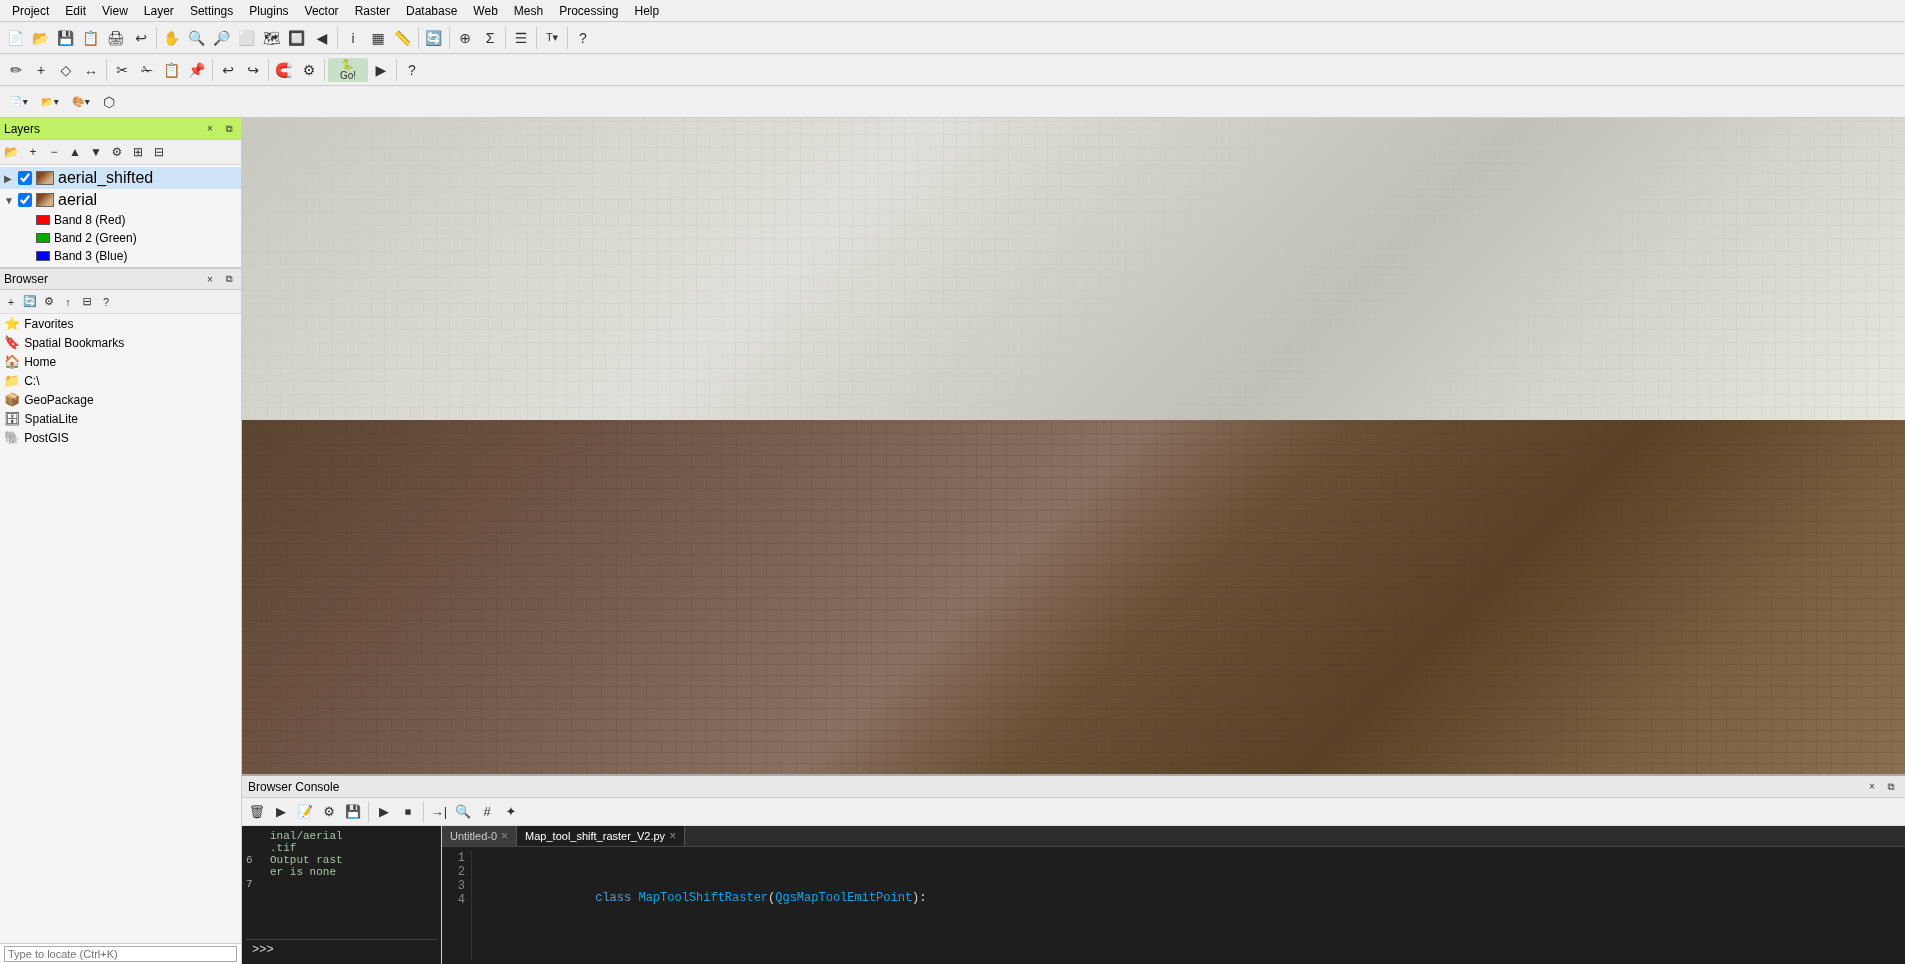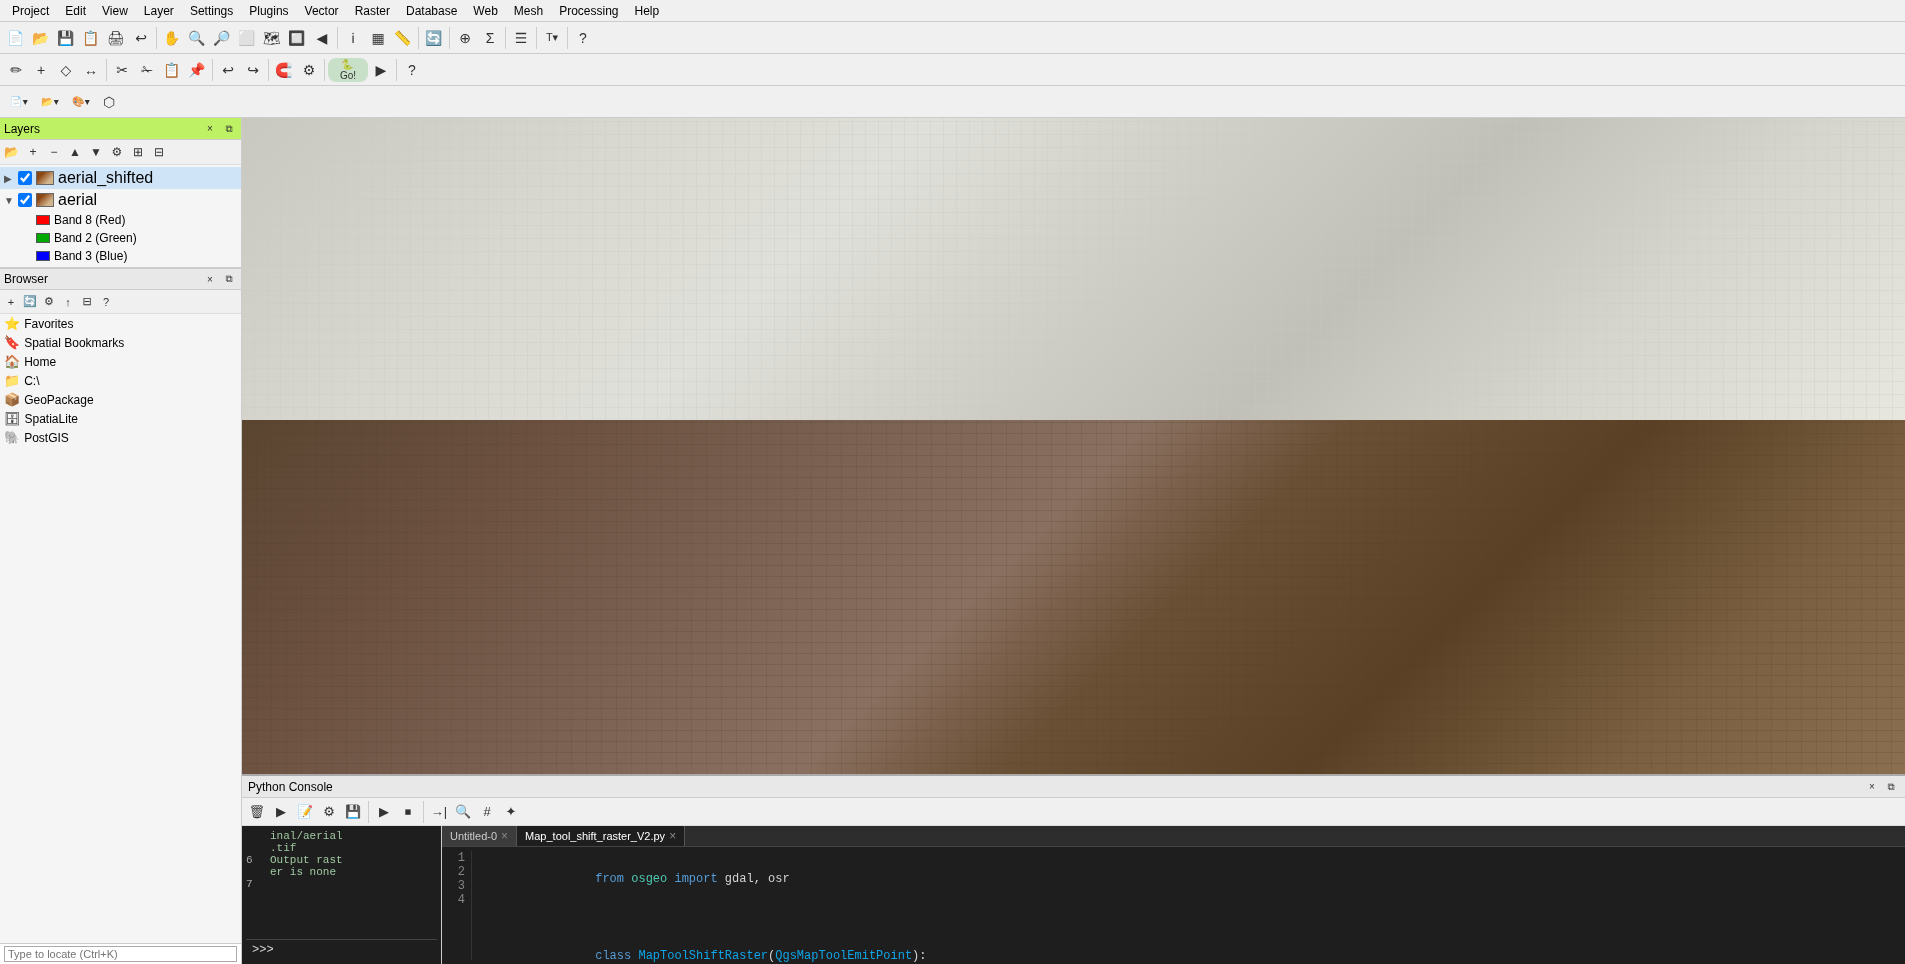--- a/index.html
+++ b/index.html
@@ -403,21 +403,21 @@
   <button class="toolbar-btn">✁</button>
   <button class="toolbar-btn">📋</button>
   <button class="toolbar-btn">📌</button>
   <div class="toolbar-separator"></div>
   <button class="toolbar-btn">↩</button>
   <button class="toolbar-btn">↪</button>
   <div class="toolbar-separator"></div>
   <button class="toolbar-btn">🧲</button>
   <button class="toolbar-btn">⚙</button>
   <div class="toolbar-separator"></div>
-  <button class="toolbar-btn" style="background:#c8e0c8; font-size:10px; width:40px; padding:0 4px;border-radius:8px;">🐍 Go!</button>
+  <button class="toolbar-btn" style="background:#c8e0c8; font-size:10px; width:40px; padding:0 4px;">🐍 Go!</button>
   <button class="toolbar-btn">▶</button>
   <div class="toolbar-separator"></div>
   <button class="toolbar-btn">?</button>
 </div>
 
 <div class="toolbar" id="toolbar3">
   <button class="toolbar-btn" style="font-size:10px; width:30px;">📄▾</button>
   <button class="toolbar-btn" style="font-size:10px; width:30px;">📂▾</button>
   <button class="toolbar-btn" style="font-size:10px; width:30px;">🎨▾</button>
   <button class="toolbar-btn">⬡</button>
@@ -536,21 +536,21 @@
 
   <div id="map-area">
     <div id="map-canvas">
       <div class="map-layer-aerial-shifted"></div>
       <div class="map-divider"></div>
       <div class="map-layer-aerial"></div>
     </div>
 
     <div id="python-console">
       <div id="python-console-header">
-        <span>Python Console</span>
+        <span>Browser Console</span>
         <span style="display:flex;gap:3px;">
           <button class="toolbar-btn" style="width:16px;height:16px;font-size:10px;">×</button>
           <button class="toolbar-btn" style="width:16px;height:16px;font-size:10px;">⧉</button>
         </span>
       </div>
       <div id="python-console-toolbar">
         <button class="toolbar-btn">🗑</button>
         <button class="toolbar-btn">▶</button>
         <button class="toolbar-btn">📝</button>
         <button class="toolbar-btn">⚙</button>
@@ -607,23 +607,20 @@
             </div>
           </div>
           <div id="editor-content">
             <div id="line-numbers">
               <div>1</div>
               <div>2</div>
               <div>3</div>
               <div>4</div>
             </div>
             <div id="code-content">
-              <div class="code-line">
-                <span class="kw">from </span><span class="mod">osgeo</span><span class="kw"> import </span><span class="pn">gdal, osr</span>
-              </div>
               <div class="code-line">&nbsp;</div>
               <div class="code-line">
                 <span class="kw">class </span><span class="cls">MapToolShiftRaster</span><span class="pn">(</span><span class="cls">QgsMapToolEmitPoint</span><span class="pn">):</span>
               </div>
 
             </div>
           </div>
         </div>
 
       </div>

